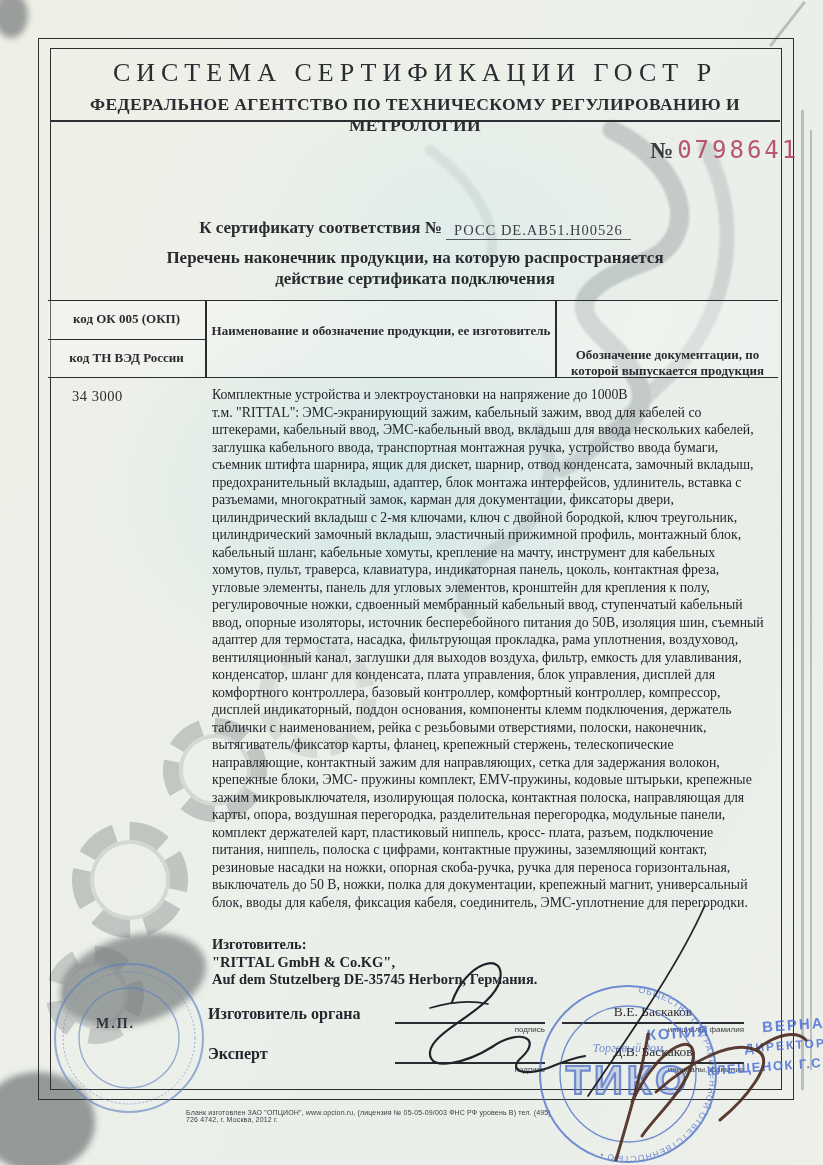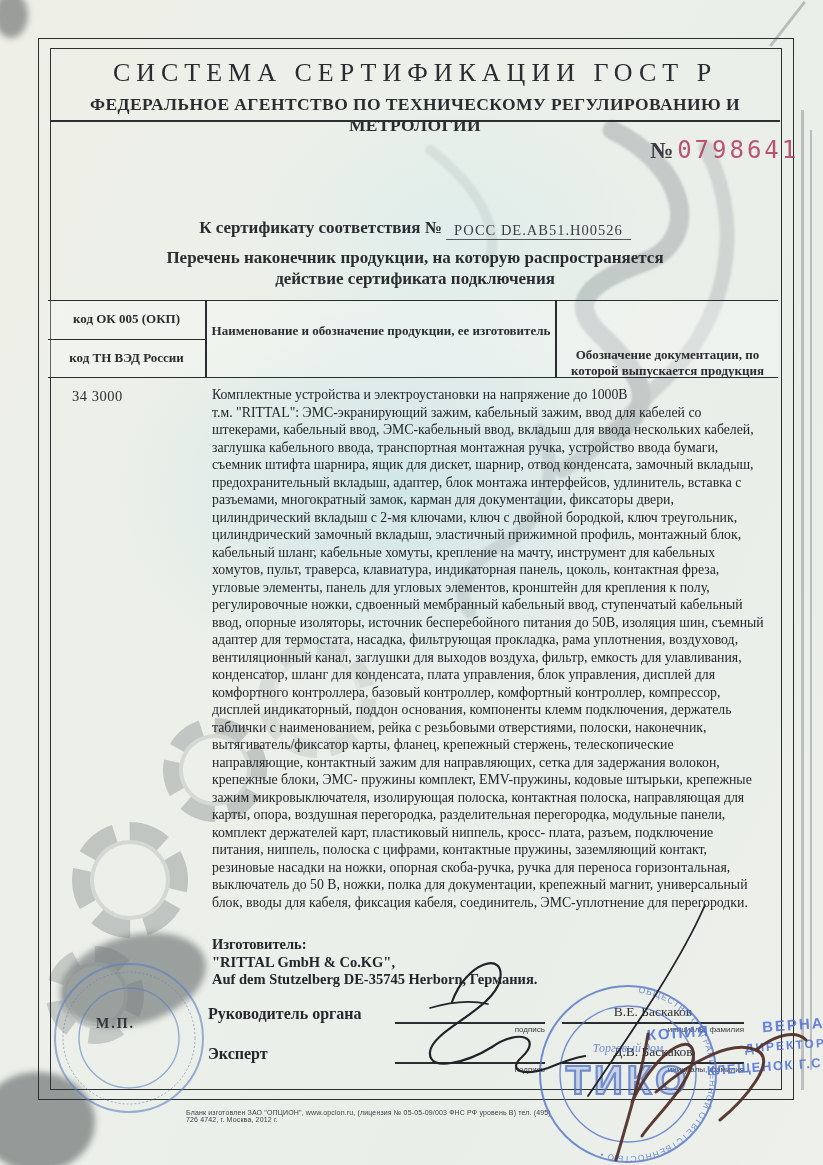--- a/index.html
+++ b/index.html
@@ -128,21 +128,21 @@
   <div class="okp z3">34 3000</div>
   <div class="descr z3">Комплектные устройства и электроустановки на напряжение до 1000В
 т.м. "RITTAL": ЭМС-экранирующий зажим, кабельный зажим, ввод для кабелей со штекерами, кабельный ввод, ЭМС-кабельный ввод, вкладыш для ввода нескольких кабелей, заглушка кабельного ввода, транспортная монтажная ручка, устройство ввода бумаги, съемник штифта шарнира, ящик для дискет, шарнир, отвод конденсата, замочный вкладыш, предохранительный вкладыш, адаптер, блок монтажа интерфейсов, удлинитель, вставка с разъемами, многократный замок, карман для документации, фиксаторы двери, цилиндрический вкладыш с 2-мя ключами, ключ с двойной бородкой, ключ треугольник, цилиндрический замочный вкладыш, эластичный прижимной профиль, монтажный блок, кабельный шланг, кабельные хомуты, крепление на мачту, инструмент для кабельных хомутов, пульт, траверса, клавиатура, индикаторная панель, цоколь, контактная фреза, угловые элементы, панель для угловых элементов, кронштейн для крепления к полу, регулировочные ножки, сдвоенный мембранный кабельный ввод, ступенчатый кабельный ввод, опорные изоляторы, источник бесперебойного питания до 50В, изоляция шин, съемный адаптер для термостата, насадка, фильтрующая прокладка, рама уплотнения, воздуховод, вентиляционный канал, заглушки для выходов воздуха, фильтр, емкость для улавливания, конденсатор, шланг для конденсата, плата управления, блок управления, дисплей для комфортного контроллера, базовый контроллер, комфортный контроллер, компрессор, дисплей индикаторный, поддон основания, компоненты клемм подключения, держатель таблички с наименованием, рейка с резьбовыми отверстиями, полоски, наконечник, вытягиватель/фиксатор карты, фланец, крепежный стержень, телескопические направляющие, контактный зажим для направляющих, сетка для задержания волокон, крепежные блоки, ЭМС- пружины комплект, EMV-пружины, кодовые штырьки, крепежные зажим микровыключателя, изолирующая полоска, контактная полоска, направляющая для карты, опора, воздушная перегородка, разделительная перегородка, модульные панели, комплект держателей карт, пластиковый ниппель, кросс- плата, разъем, подключение питания, ниппель, полоска с цифрами, контактные пружины, заземляющий контакт, резиновые насадки на ножки, опорная скоба-ручка, ручка для переноса горизонтальная, выключатель до 50 В, ножки, полка для документации, крепежный магнит, универсальный блок, вводы для кабеля, фиксация кабеля, соединитель, ЭМС-уплотнение для перегородки.</div>
 
   <div class="mfr z3">
     <div>Изготовитель:</div>
     <div>"RITTAL GmbH &amp; Co.KG",</div>
     <div>Auf dem Stutzelberg DE-35745 Herborn, Германия.</div>
   </div>
 
-  <div class="sig-label z3" style="top:1005px;">Руководитель органа</div>
+  <div class="sig-label z3" style="top:1005px;">Изготовитель органа</div>
   <div class="sig-line z3" style="left:395px;top:1022px;width:150px;"></div>
   <div class="sig-caption z3" style="left:395px;top:1025px;width:150px;">подпись</div>
   <div class="sig-name z3" style="left:562px;top:1004px;width:182px;">В.Е. Баскаков</div>
   <div class="sig-line z3" style="left:562px;top:1022px;width:182px;"></div>
   <div class="sig-caption z3" style="left:562px;top:1025px;width:182px;">инициалы, фамилия</div>
 
   <div class="sig-label z3" style="top:1045px;">Эксперт</div>
   <div class="sig-line z3" style="left:395px;top:1062px;width:150px;"></div>
   <div class="sig-caption z3" style="left:395px;top:1065px;width:150px;">подпись</div>
   <div class="sig-name z3" style="left:562px;top:1044px;width:182px;">Д.В. Баскаков</div>

